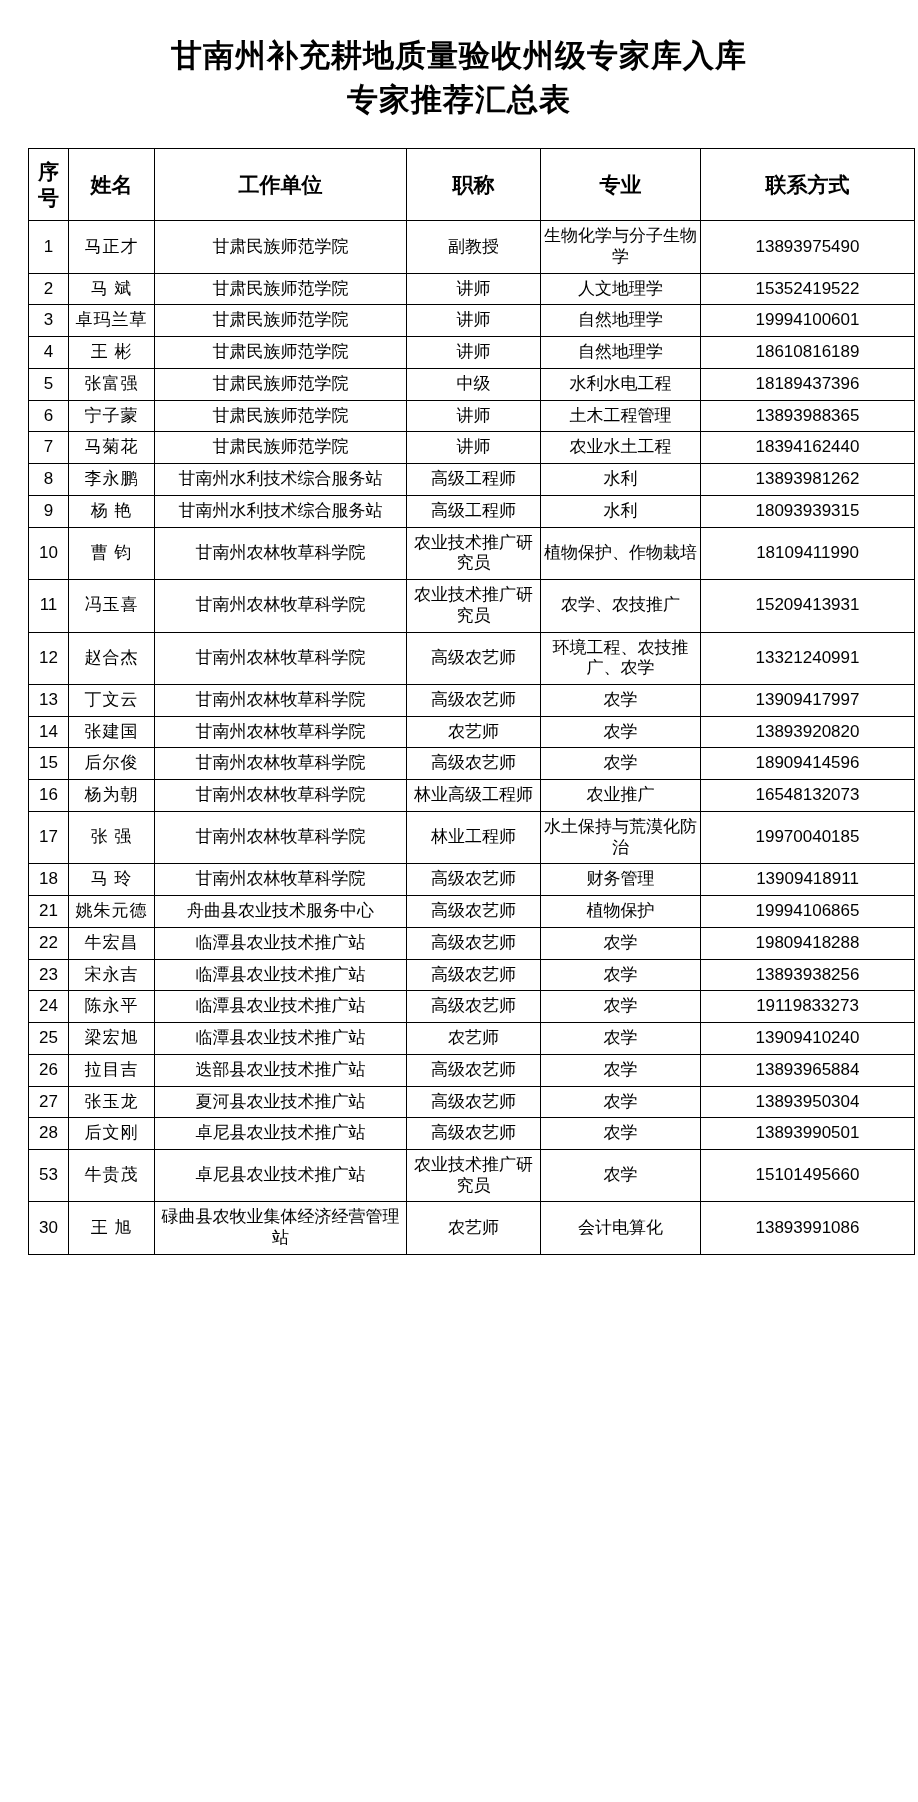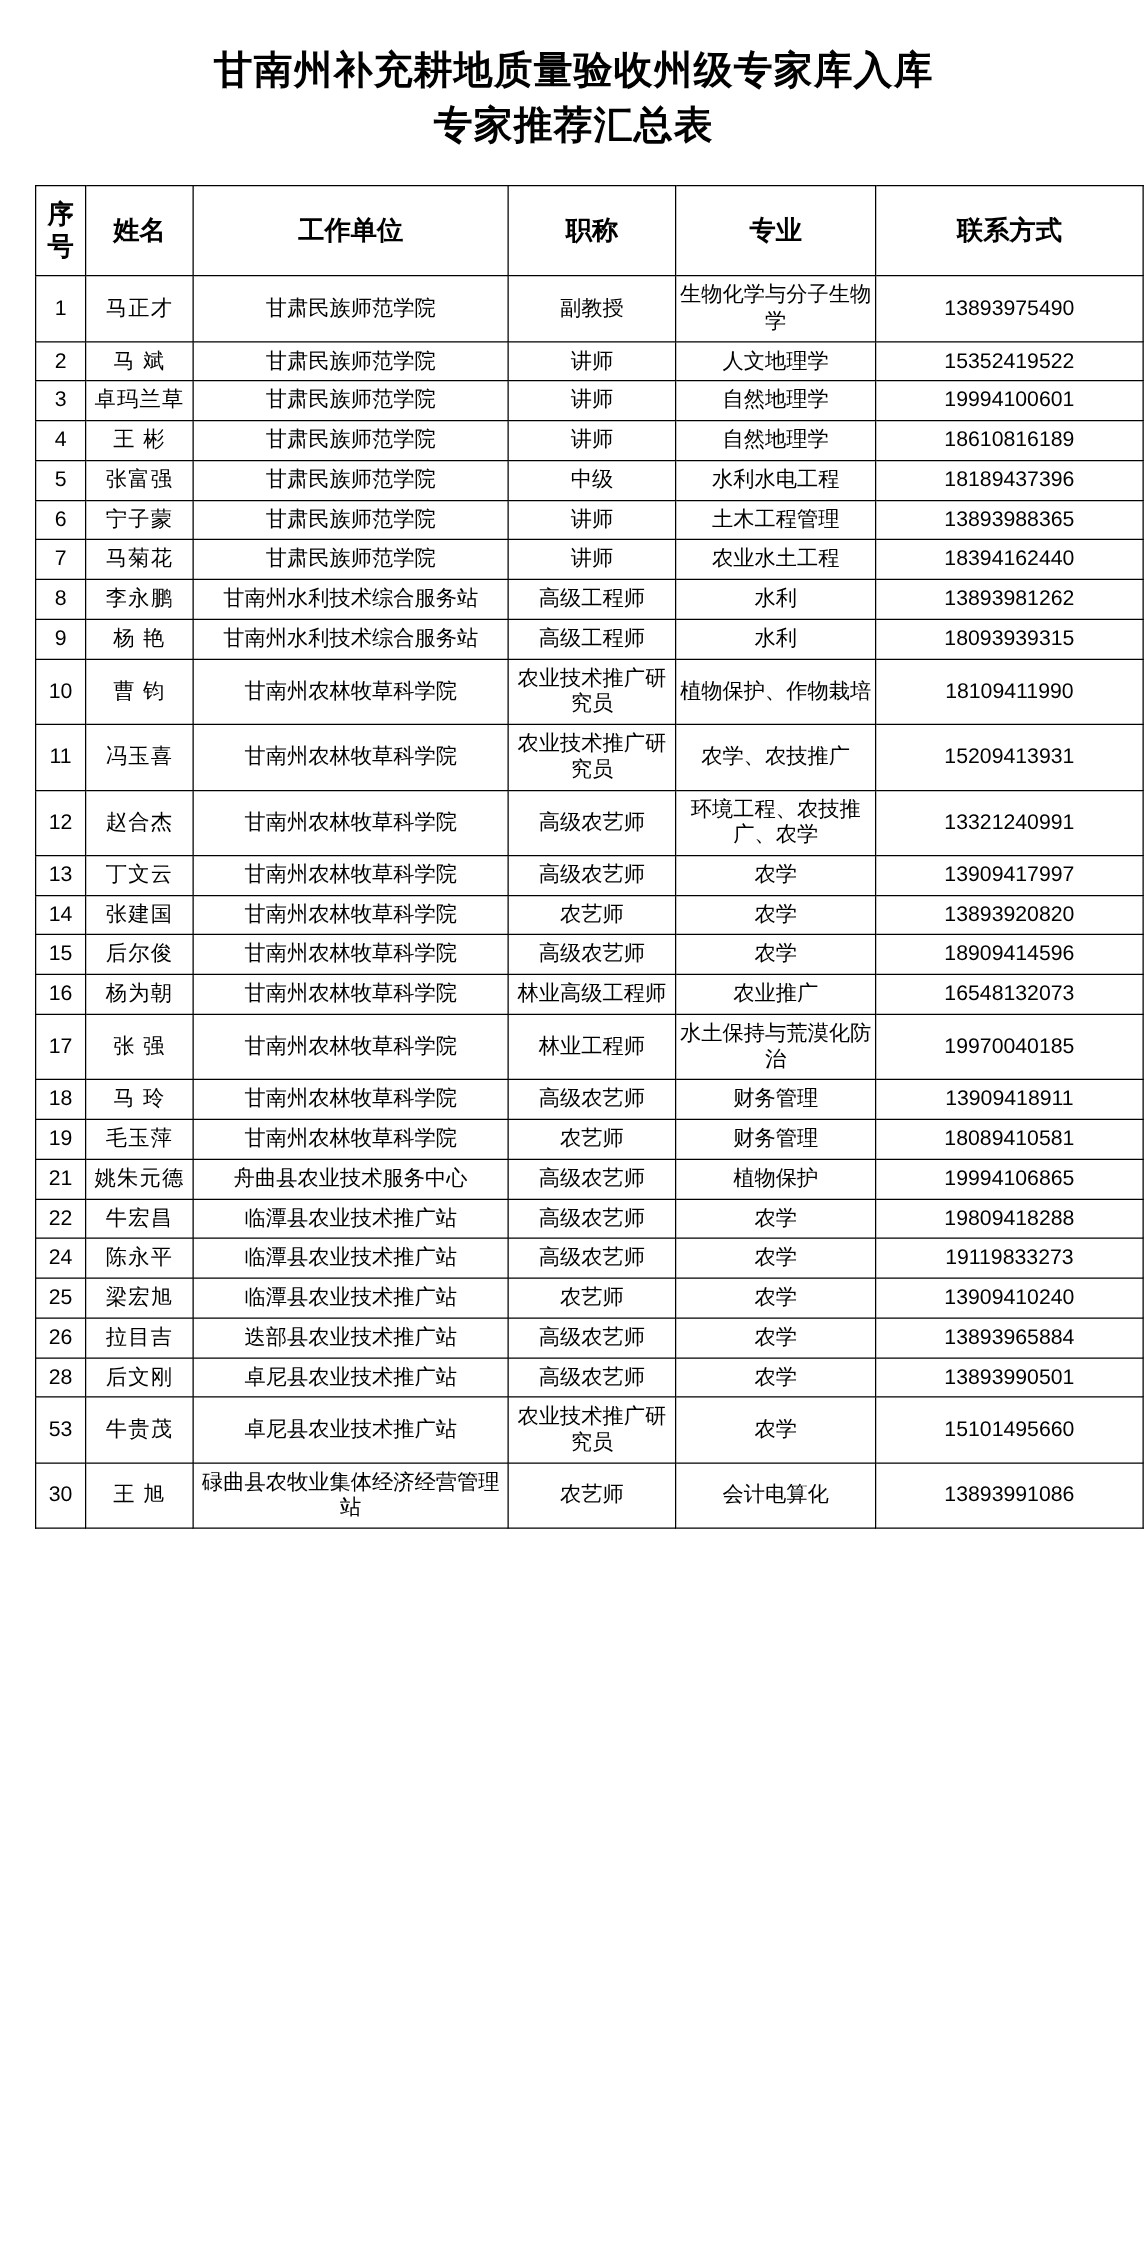--- a/index.html
+++ b/index.html
@@ -236,42 +236,42 @@
         </tr>
         <tr>
           <td class="idx">18</td>
           <td class="name">马 玲</td>
           <td class="unit">甘南州农林牧草科学院</td>
           <td class="jobtitle">高级农艺师</td>
           <td class="major">财务管理</td>
           <td class="contact">13909418911</td>
         </tr>
         <tr>
-          <td class="idx">19</td>
-          <td class="name">毛玉萍</td>
-          <td class="unit">甘南州农林牧草科学院</td>
-          <td class="jobtitle">农艺师</td>
-          <td class="major">财务管理</td>
-          <td class="contact">18089410581</td>
-        </tr>
-        <tr>
           <td class="idx">21</td>
           <td class="name">姚朱元德</td>
           <td class="unit">舟曲县农业技术服务中心</td>
           <td class="jobtitle">高级农艺师</td>
           <td class="major">植物保护</td>
           <td class="contact">19994106865</td>
         </tr>
         <tr>
           <td class="idx">22</td>
           <td class="name">牛宏昌</td>
           <td class="unit">临潭县农业技术推广站</td>
           <td class="jobtitle">高级农艺师</td>
           <td class="major">农学</td>
           <td class="contact">19809418288</td>
+        </tr>
+        <tr>
+          <td class="idx">23</td>
+          <td class="name">宋永吉</td>
+          <td class="unit">临潭县农业技术推广站</td>
+          <td class="jobtitle">高级农艺师</td>
+          <td class="major">农学</td>
+          <td class="contact">13893938256</td>
         </tr>
         <tr>
           <td class="idx">24</td>
           <td class="name">陈永平</td>
           <td class="unit">临潭县农业技术推广站</td>
           <td class="jobtitle">高级农艺师</td>
           <td class="major">农学</td>
           <td class="contact">19119833273</td>
         </tr>
         <tr>
@@ -282,20 +282,28 @@
           <td class="major">农学</td>
           <td class="contact">13909410240</td>
         </tr>
         <tr>
           <td class="idx">26</td>
           <td class="name">拉目吉</td>
           <td class="unit">迭部县农业技术推广站</td>
           <td class="jobtitle">高级农艺师</td>
           <td class="major">农学</td>
           <td class="contact">13893965884</td>
+        </tr>
+        <tr>
+          <td class="idx">27</td>
+          <td class="name">张玉龙</td>
+          <td class="unit">夏河县农业技术推广站</td>
+          <td class="jobtitle">高级农艺师</td>
+          <td class="major">农学</td>
+          <td class="contact">13893950304</td>
         </tr>
         <tr>
           <td class="idx">28</td>
           <td class="name">后文刚</td>
           <td class="unit">卓尼县农业技术推广站</td>
           <td class="jobtitle">高级农艺师</td>
           <td class="major">农学</td>
           <td class="contact">13893990501</td>
         </tr>
         <tr>

